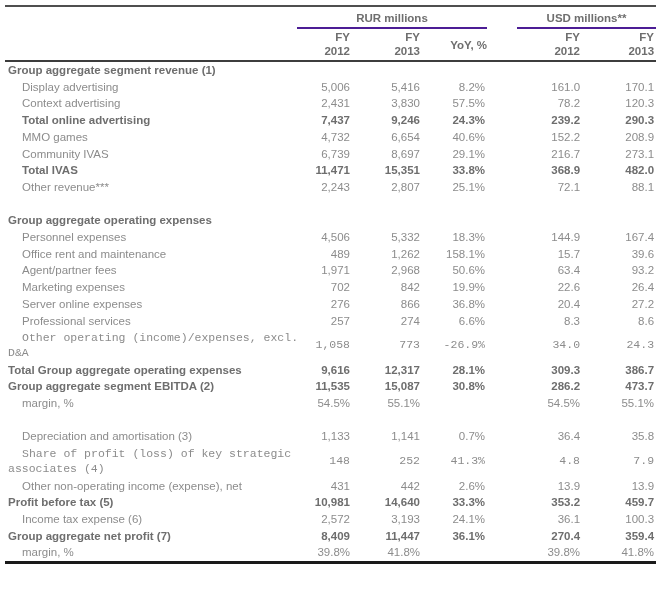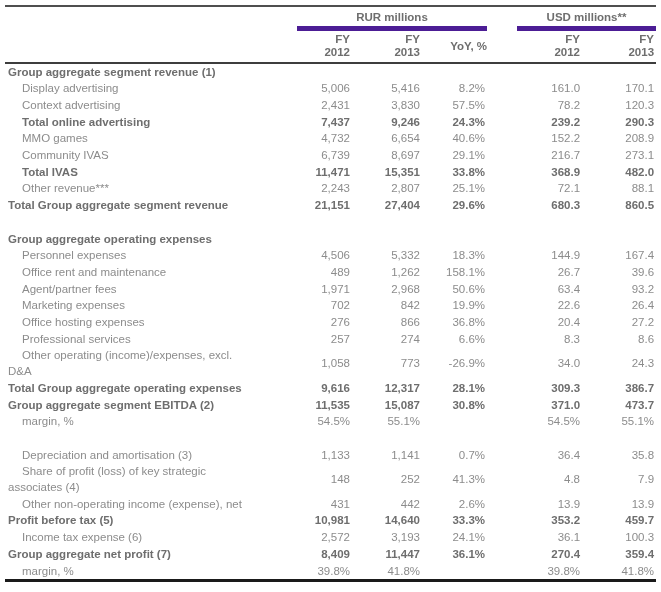--- a/index.html
+++ b/index.html
@@ -28,21 +28,21 @@
   td { padding: 0; vertical-align: middle; }
 
   
   tr.group-row { height: 22px; }
   tr.group-row td.grp {
     font-weight: bold;
     color: #6e6e6e;
     text-align: center;
     vertical-align: bottom;
     padding-bottom: 3px;
-    border-bottom: 5px solid #4c1d95;
+    border-bottom: 2px solid #4c1d95;
   }
   tr.fy-row { height: 32px; }
   tr.fy-row td { border-bottom: 2px solid #3d3d3d; }
   tr.fy-row td.fy {
     font-weight: bold;
     color: #6e6e6e;
     text-align: right;
     vertical-align: bottom;
     padding: 2px 2px 2px 0;
     line-height: 13.5px;
@@ -55,21 +55,21 @@
   }
 
   
   tbody tr { height: 16.7px; }
   tbody td { line-height: 16.7px; white-space: nowrap; }
   td.lbl { padding-left: 3px; overflow: hidden; }
   td.val { text-align: right; padding-right: 2px; }
   tr.indent .lbl-1 { padding-left: 14px; }
   tr.bold { font-weight: bold; color: #6e6e6e; }
   tr.italic { }
-  tr.two-line { height: 32px; }
+  tr.two-line { height: 32px; font-family: Liberation Mono, monospace; }
   tr.two-line td.lbl div { line-height: 15.2px; }
   tr.two-line td.lbl { padding-top: 1px; padding-bottom: 1px; }
   tr.blank-row { height: 16.7px; }
 </style>
 </head>
 <body>
 
 <div class="sheet">
   <table class="fin">
     <colgroup>
@@ -200,32 +200,20 @@
       <div class="lbl-1">Other revenue***</div>
 
     </td>
     <td class="val">2,243</td>
     <td class="val">2,807</td>
     <td class="val">25.1%</td>
     <td></td>
     <td class="val">72.1</td>
     <td class="val">88.1</td>
   </tr>
-        <tr class="bold">
-    <td class="lbl">
-      <div class="lbl-1">Total Group aggregate segment revenue</div>
-
-    </td>
-    <td class="val">21,151</td>
-    <td class="val">27,404</td>
-    <td class="val">29.6%</td>
-    <td></td>
-    <td class="val">680.3</td>
-    <td class="val">860.5</td>
-  </tr>
         <tr class="blank-row">
     <td class="lbl">
       
       
     </td>
     <td class="val"></td>
     <td class="val"></td>
     <td class="val"></td>
     <td></td>
     <td class="val"></td>
@@ -257,21 +245,21 @@
   </tr>
         <tr class="indent">
     <td class="lbl">
       <div class="lbl-1">Office rent and maintenance</div>
 
     </td>
     <td class="val">489</td>
     <td class="val">1,262</td>
     <td class="val">158.1%</td>
     <td></td>
-    <td class="val">26.7</td>
+    <td class="val">15.7</td>
     <td class="val">39.6</td>
   </tr>
         <tr class="indent">
     <td class="lbl">
       <div class="lbl-1">Agent/partner fees</div>
 
     </td>
     <td class="val">1,971</td>
     <td class="val">2,968</td>
     <td class="val">50.6%</td>
@@ -286,21 +274,21 @@
     </td>
     <td class="val">702</td>
     <td class="val">842</td>
     <td class="val">19.9%</td>
     <td></td>
     <td class="val">22.6</td>
     <td class="val">26.4</td>
   </tr>
         <tr class="indent">
     <td class="lbl">
-      <div class="lbl-1">Office hosting expenses</div>
+      <div class="lbl-1">Server online expenses</div>
 
     </td>
     <td class="val">276</td>
     <td class="val">866</td>
     <td class="val">36.8%</td>
     <td></td>
     <td class="val">20.4</td>
     <td class="val">27.2</td>
   </tr>
         <tr class="indent">
@@ -341,21 +329,21 @@
   </tr>
         <tr class="bold">
     <td class="lbl">
       <div class="lbl-1">Group aggregate segment EBITDA (2)</div>
 
     </td>
     <td class="val">11,535</td>
     <td class="val">15,087</td>
     <td class="val">30.8%</td>
     <td></td>
-    <td class="val">371.0</td>
+    <td class="val">286.2</td>
     <td class="val">473.7</td>
   </tr>
         <tr class="italic indent">
     <td class="lbl">
       <div class="lbl-1">margin, %</div>
 
     </td>
     <td class="val">54.5%</td>
     <td class="val">55.1%</td>
     <td class="val"></td>

